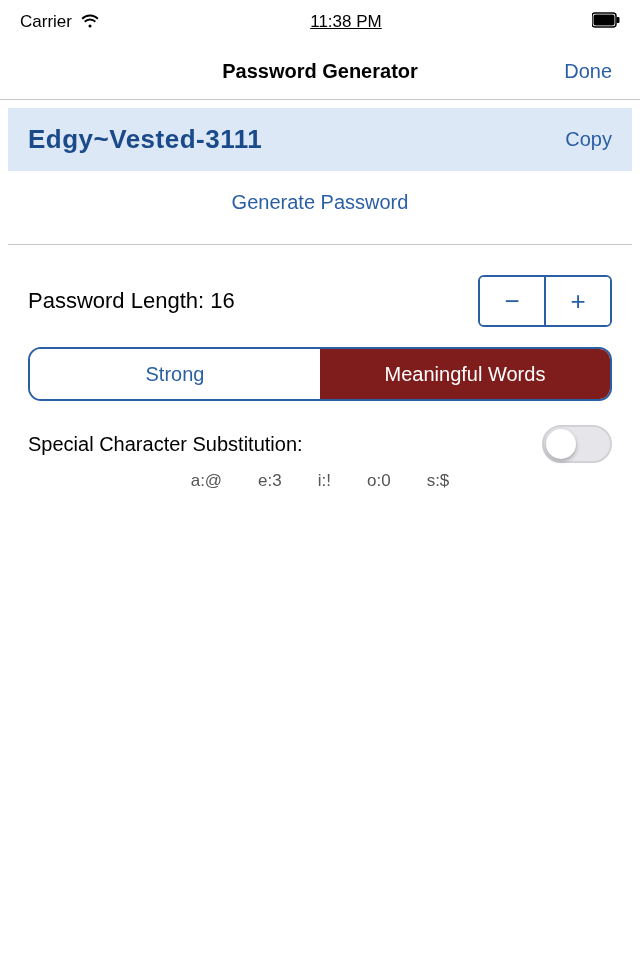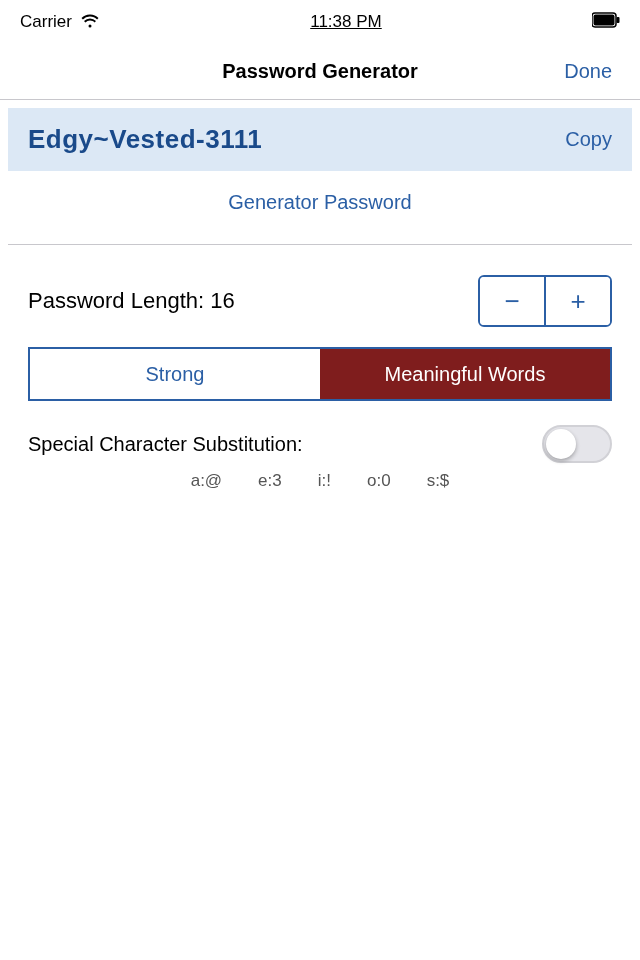--- a/index.html
+++ b/index.html
@@ -154,21 +154,21 @@
     }
 
     
     .segment-row {
       padding: 0 20px;
       margin-bottom: 24px;
     }
     .segmented-control {
       display: flex;
       border: 2px solid #2b5fa5;
-      border-radius: 0;
+      border-radius: 13px;
       overflow: hidden;
       height: 54px;
     }
     .segment-btn {
       flex: 1;
       border: none;
       font-size: 20px;
       cursor: pointer;
       display: flex;
       align-items: center;
@@ -267,21 +267,21 @@
 </div>
 
 <div class="content">
 
   <div class="password-row">
     <span class="password-text">Edgy~Vested-3111</span>
     <button class="copy-btn">Copy</button>
   </div>
 
   <div class="generate-btn-row">
-    <button class="generate-btn">Generator Password</button>
+    <button class="generate-btn">Generate Password</button>
   </div>
 
   <div class="divider"></div>
 
   <div class="length-row">
     <span class="length-label">Password Length: 16</span>
     <div class="stepper">
       <button class="stepper-btn">−</button>
       <div class="stepper-divider"></div>
       <button class="stepper-btn">+</button>

